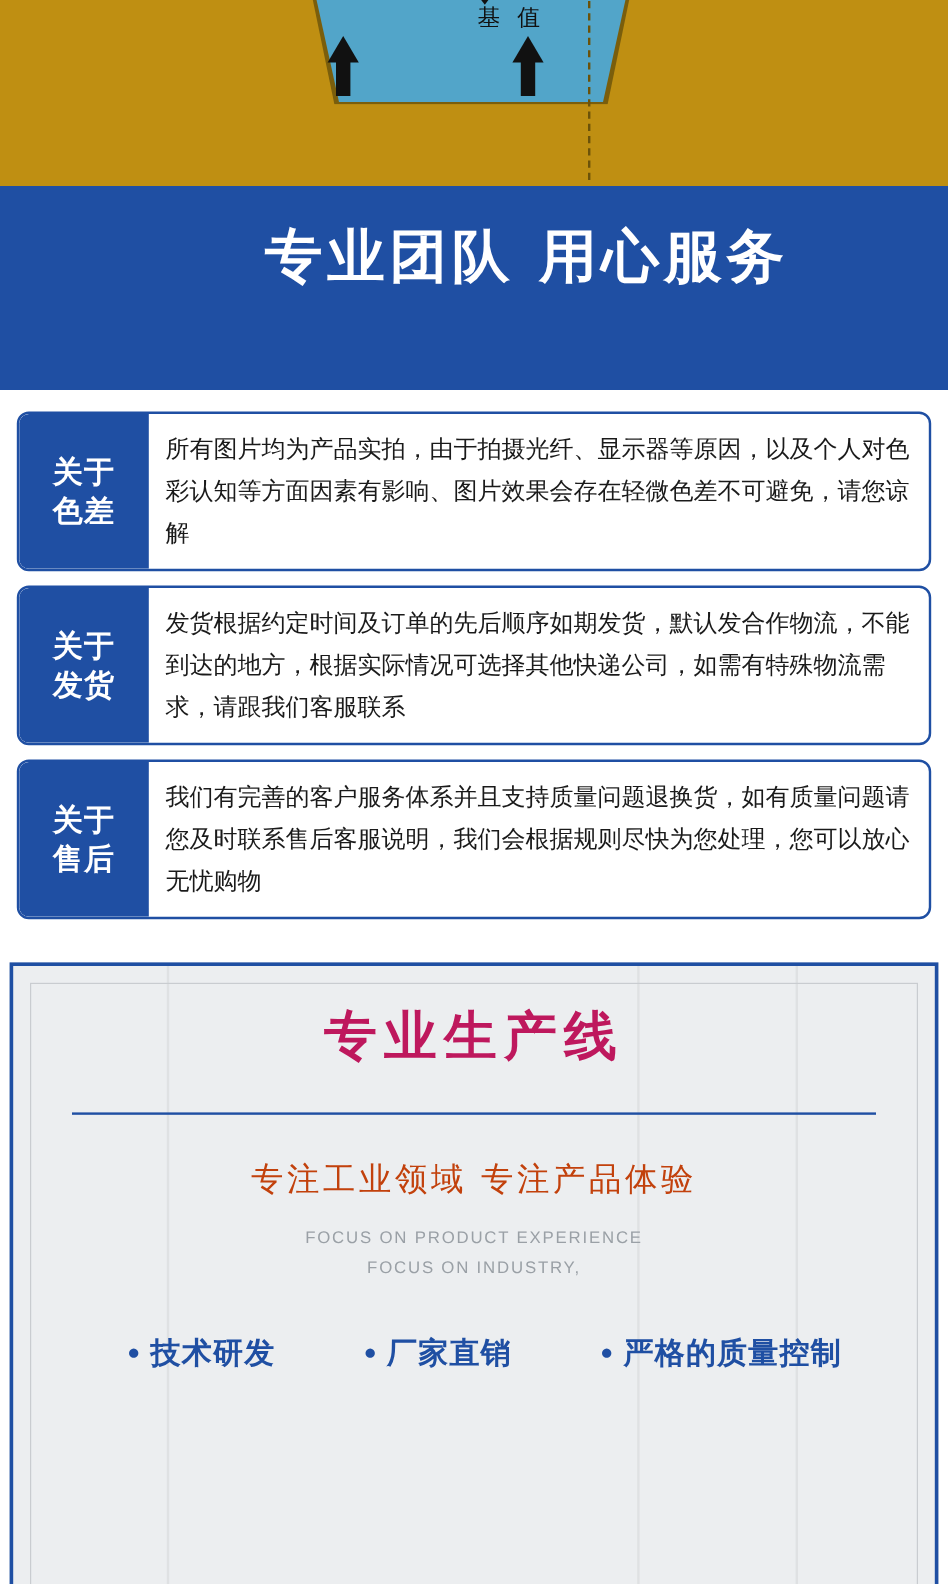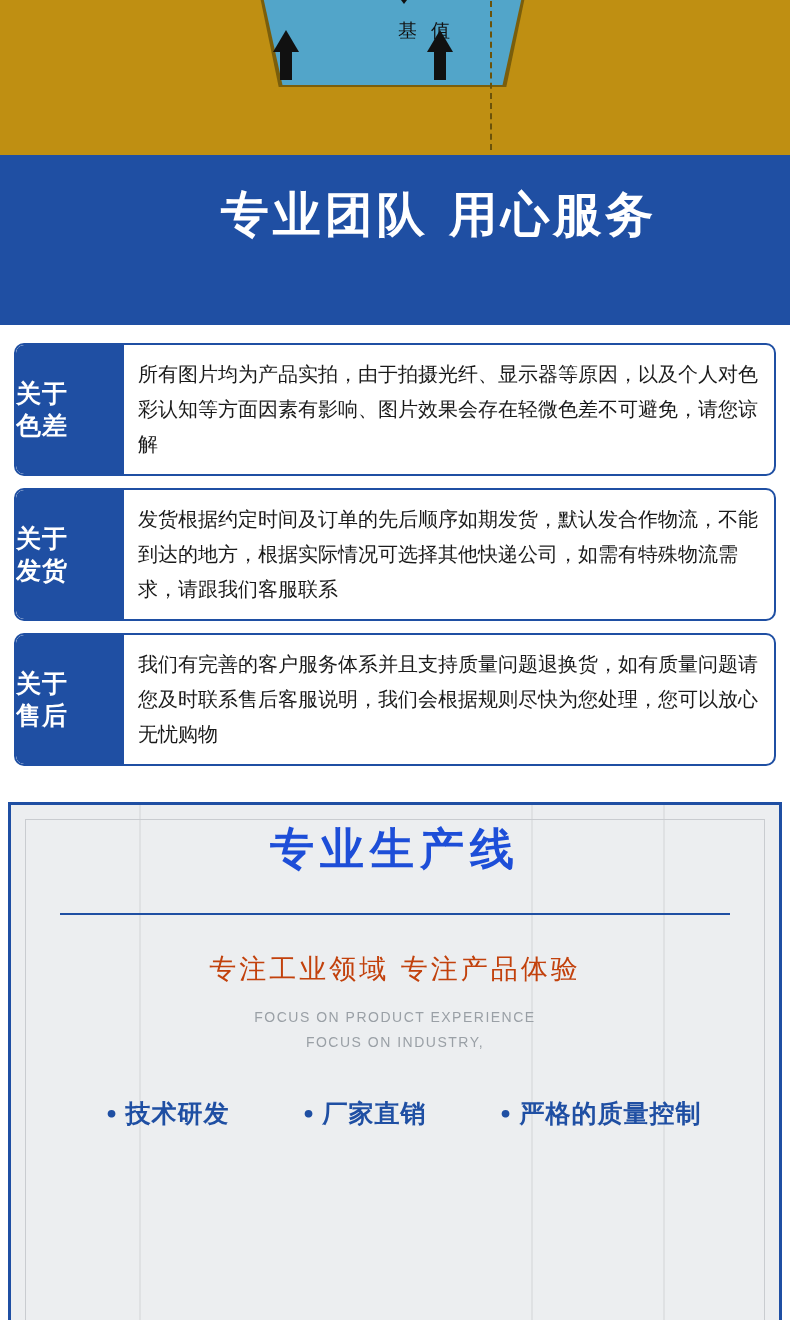--- a/index.html
+++ b/index.html
@@ -44,21 +44,21 @@
     height: 129px;
     border: 0;
     background: #7a5e0c;
     clip-path: polygon(0% 0%, 100% 0%, 90.5% 100%, 9.5% 100%);
     z-index: 0;
   }
   .trapz-inner { z-index: 1; }
   .base-label {
     position: absolute;
     left: 398px;
-    top: 18px;
+    top: 2px;
     font-size: 19px;
     color: #111;
     letter-spacing: 4px;
     z-index: 3;
     font-family: "DejaVu Sans", sans-serif;
   }
   .arrow-up {
     position: absolute;
     width: 0;
     height: 0;
@@ -143,21 +143,21 @@
     overflow: hidden;
     background: #ffffff;
   }
   .note-tag {
     flex: 0 0 108px;
     background: #1f4fa3;
     color: #ffffff;
     border-radius: 8px 0 0 8px;
     display: flex;
     flex-direction: column;
-    align-items: flex-start;
+    align-items: center;
     justify-content: center;
     font-family: "DejaVu Sans", sans-serif;
     font-weight: bold;
     font-size: 25px;
     line-height: 1.25;
     padding: 6px 0;
     letter-spacing: 1px;
   }
   .note-body {
     flex: 1 1 auto;
@@ -198,22 +198,23 @@
   .logo-wrap {
     margin-top: 48px;
     display: flex;
     justify-content: center;
     align-items: center;
   }
   .prod-title {
     font-family: "DejaVu Sans", sans-serif;
     font-size: 44px;
     font-weight: bold;
-    color: #1d4ed8;
+    color: #be185d;
     letter-spacing: 6px;
+    margin-top: 14px;
   }
   .prod-divider {
     width: 670px;
     height: 2px;
     background: #1f4fa3;
     margin: 34px auto 0 auto;
   }
   .prod-sub {
     font-family: "DejaVu Sans", sans-serif;
     font-size: 27px;

